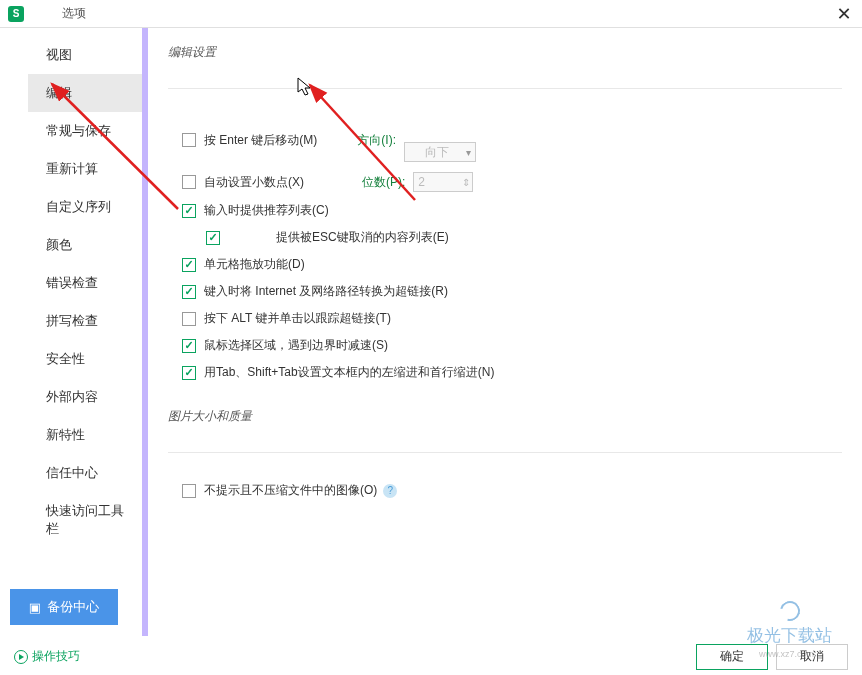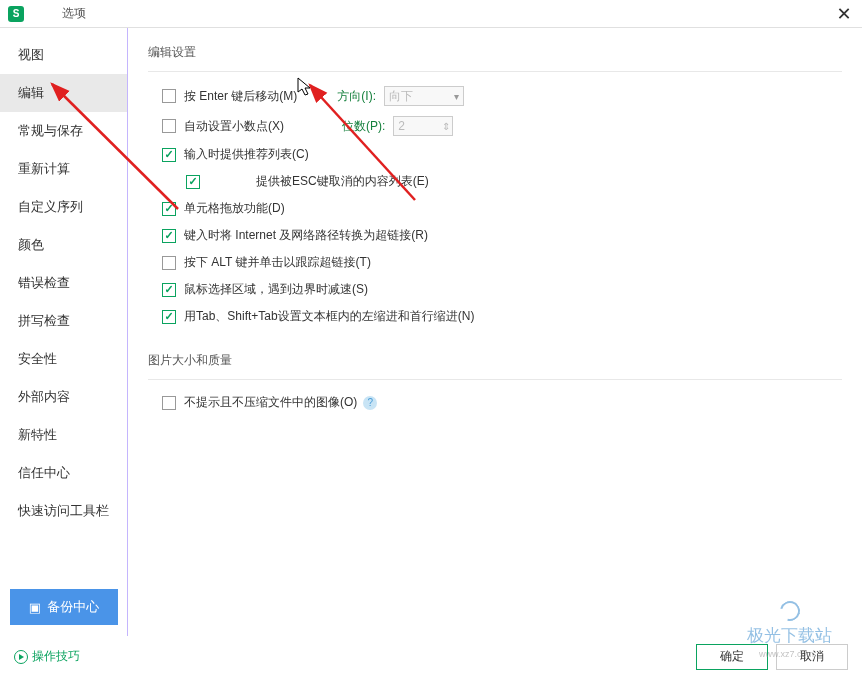--- a/index.html
+++ b/index.html
@@ -5,39 +5,39 @@
     * { box-sizing: border-box; margin: 0; padding: 0; }
     body { font-family: "Microsoft YaHei", sans-serif; font-size: 12px; color: #333; background: #fff; width: 862px; height: 675px; overflow: hidden; position: relative; }
     
     .titlebar { height: 28px; display: flex; align-items: center; padding: 0 8px; border-bottom: 1px solid #e0e0e0; }
     .titlebar .logo { width: 16px; height: 16px; background: #0aa35f; border-radius: 3px; display: flex; align-items: center; justify-content: center; color: #fff; font-size: 10px; font-weight: bold; margin-right: 6px; }
     .titlebar .title { font-size: 12px; color: #555; margin-left: 32px; }
     .titlebar .close { margin-left: auto; font-size: 18px; color: #333; cursor: pointer; width: 20px; text-align: center; }
     
     .main { display: flex; height: 608px; }
     
-    .sidebar { width: 128px; border-right: 1px solid #c4b5fd; padding-top: 8px; }
+    .sidebar { width: 148px; border-right: 6px solid #c4b5fd; padding-top: 8px; padding-left: 28px; }
     .sidebar-item { padding: 10px 18px; font-size: 13px; color: #333; cursor: pointer; }
     .sidebar-item.selected { background: #e9e9e9; }
     
     .content { flex: 1; padding: 10px 20px; overflow-y: auto; position: relative; }
     
-    .section-header { font-size: 12px; color: #555; padding: 6px 0 10px 0; border-bottom: 1px solid #e8e8e8; margin-bottom: 9px; }
+    .section-header { font-size: 12px; color: #555; padding: 6px 0 27px 0; border-bottom: 1px solid #e8e8e8; margin-bottom: 24px; font-style: italic; }
     
     .form-row { display: flex; align-items: center; padding: 5px 0 5px 14px; font-size: 12px; color: #333; }
     .form-row.indent { padding-left: 38px; gap: 48px; }
     
     .checkbox { width: 14px; height: 14px; border: 1px solid #999; margin-right: 8px; display: inline-flex; align-items: center; justify-content: center; flex-shrink: 0; background: #fff; }
     .checkbox.checked { border-color: #0aa35f; }
     .checkbox.checked::after { content: "✓"; color: #0aa35f; font-size: 11px; font-weight: bold; line-height: 1; }
     
     .inline-group { display: flex; align-items: center; margin-left: 40px; gap: 8px; }
     .inline-label { color: #15803d; }
     
-    .select-box { width: 80px; height: 20px; border: 1px solid #ccc; background: #f5f5f5; color: #999; display: flex; align-items: center; padding: 0 4px; font-size: 12px; position: relative; }
+    .select-box { width: 72px; height: 20px; border: 1px solid #ccc; background: #f5f5f5; color: #999; display: flex; align-items: center; padding: 0 20px; font-size: 12px; position: relative; margin-top: 24px; }
     .select-box::after { content: "▾"; position: absolute; right: 4px; color: #999; font-size: 10px; }
     .select-box.disabled { color: #bbb; background: #f8f8f8; }
     
     .spinner-box { width: 60px; height: 20px; border: 1px solid #ccc; background: #f8f8f8; color: #bbb; display: flex; align-items: center; padding: 0 4px; font-size: 12px; position: relative; }
     .spinner-box::after { content: "⇕"; position: absolute; right: 2px; font-size: 10px; color: #bbb; }
     
     .help-icon { width: 14px; height: 14px; border-radius: 50%; background: #c8e4f5; color: #4a9dd8; display: inline-flex; align-items: center; justify-content: center; font-size: 10px; margin-left: 6px; }
     
     .backup-btn { margin: 8px 10px; background: #4a94e8; color: #fff; height: 36px; display: flex; align-items: center; justify-content: center; font-size: 13px; cursor: pointer; width: 108px; }
     .backup-btn .icon { margin-right: 6px; }

